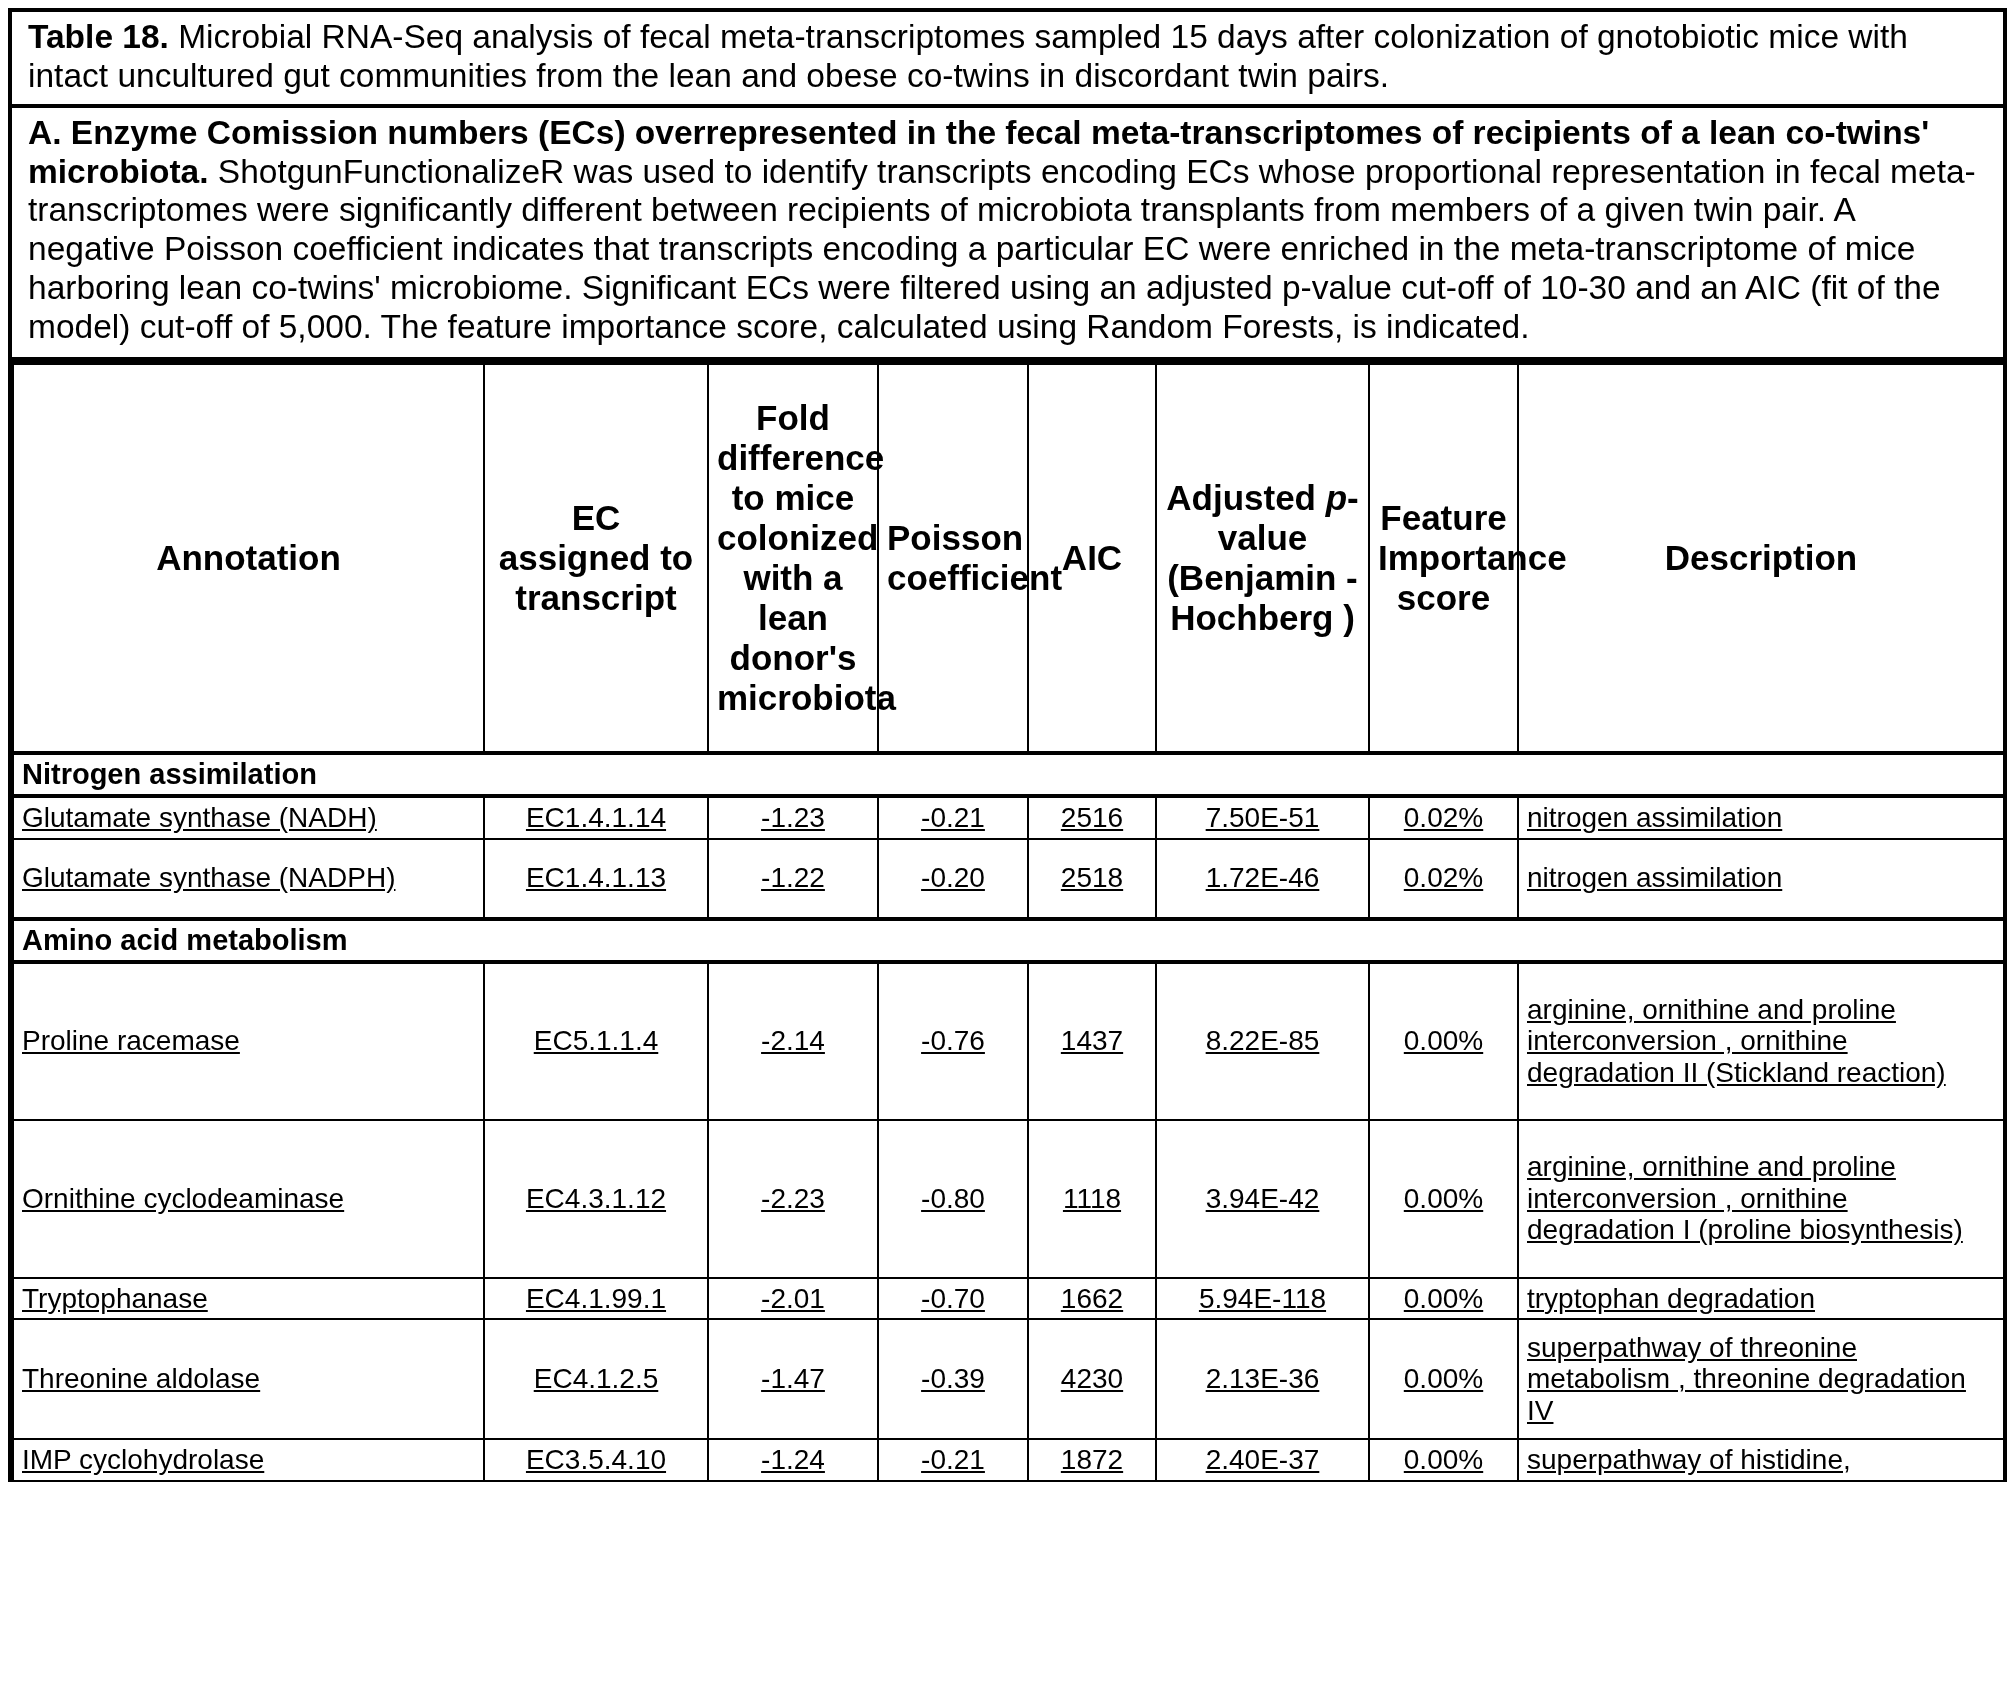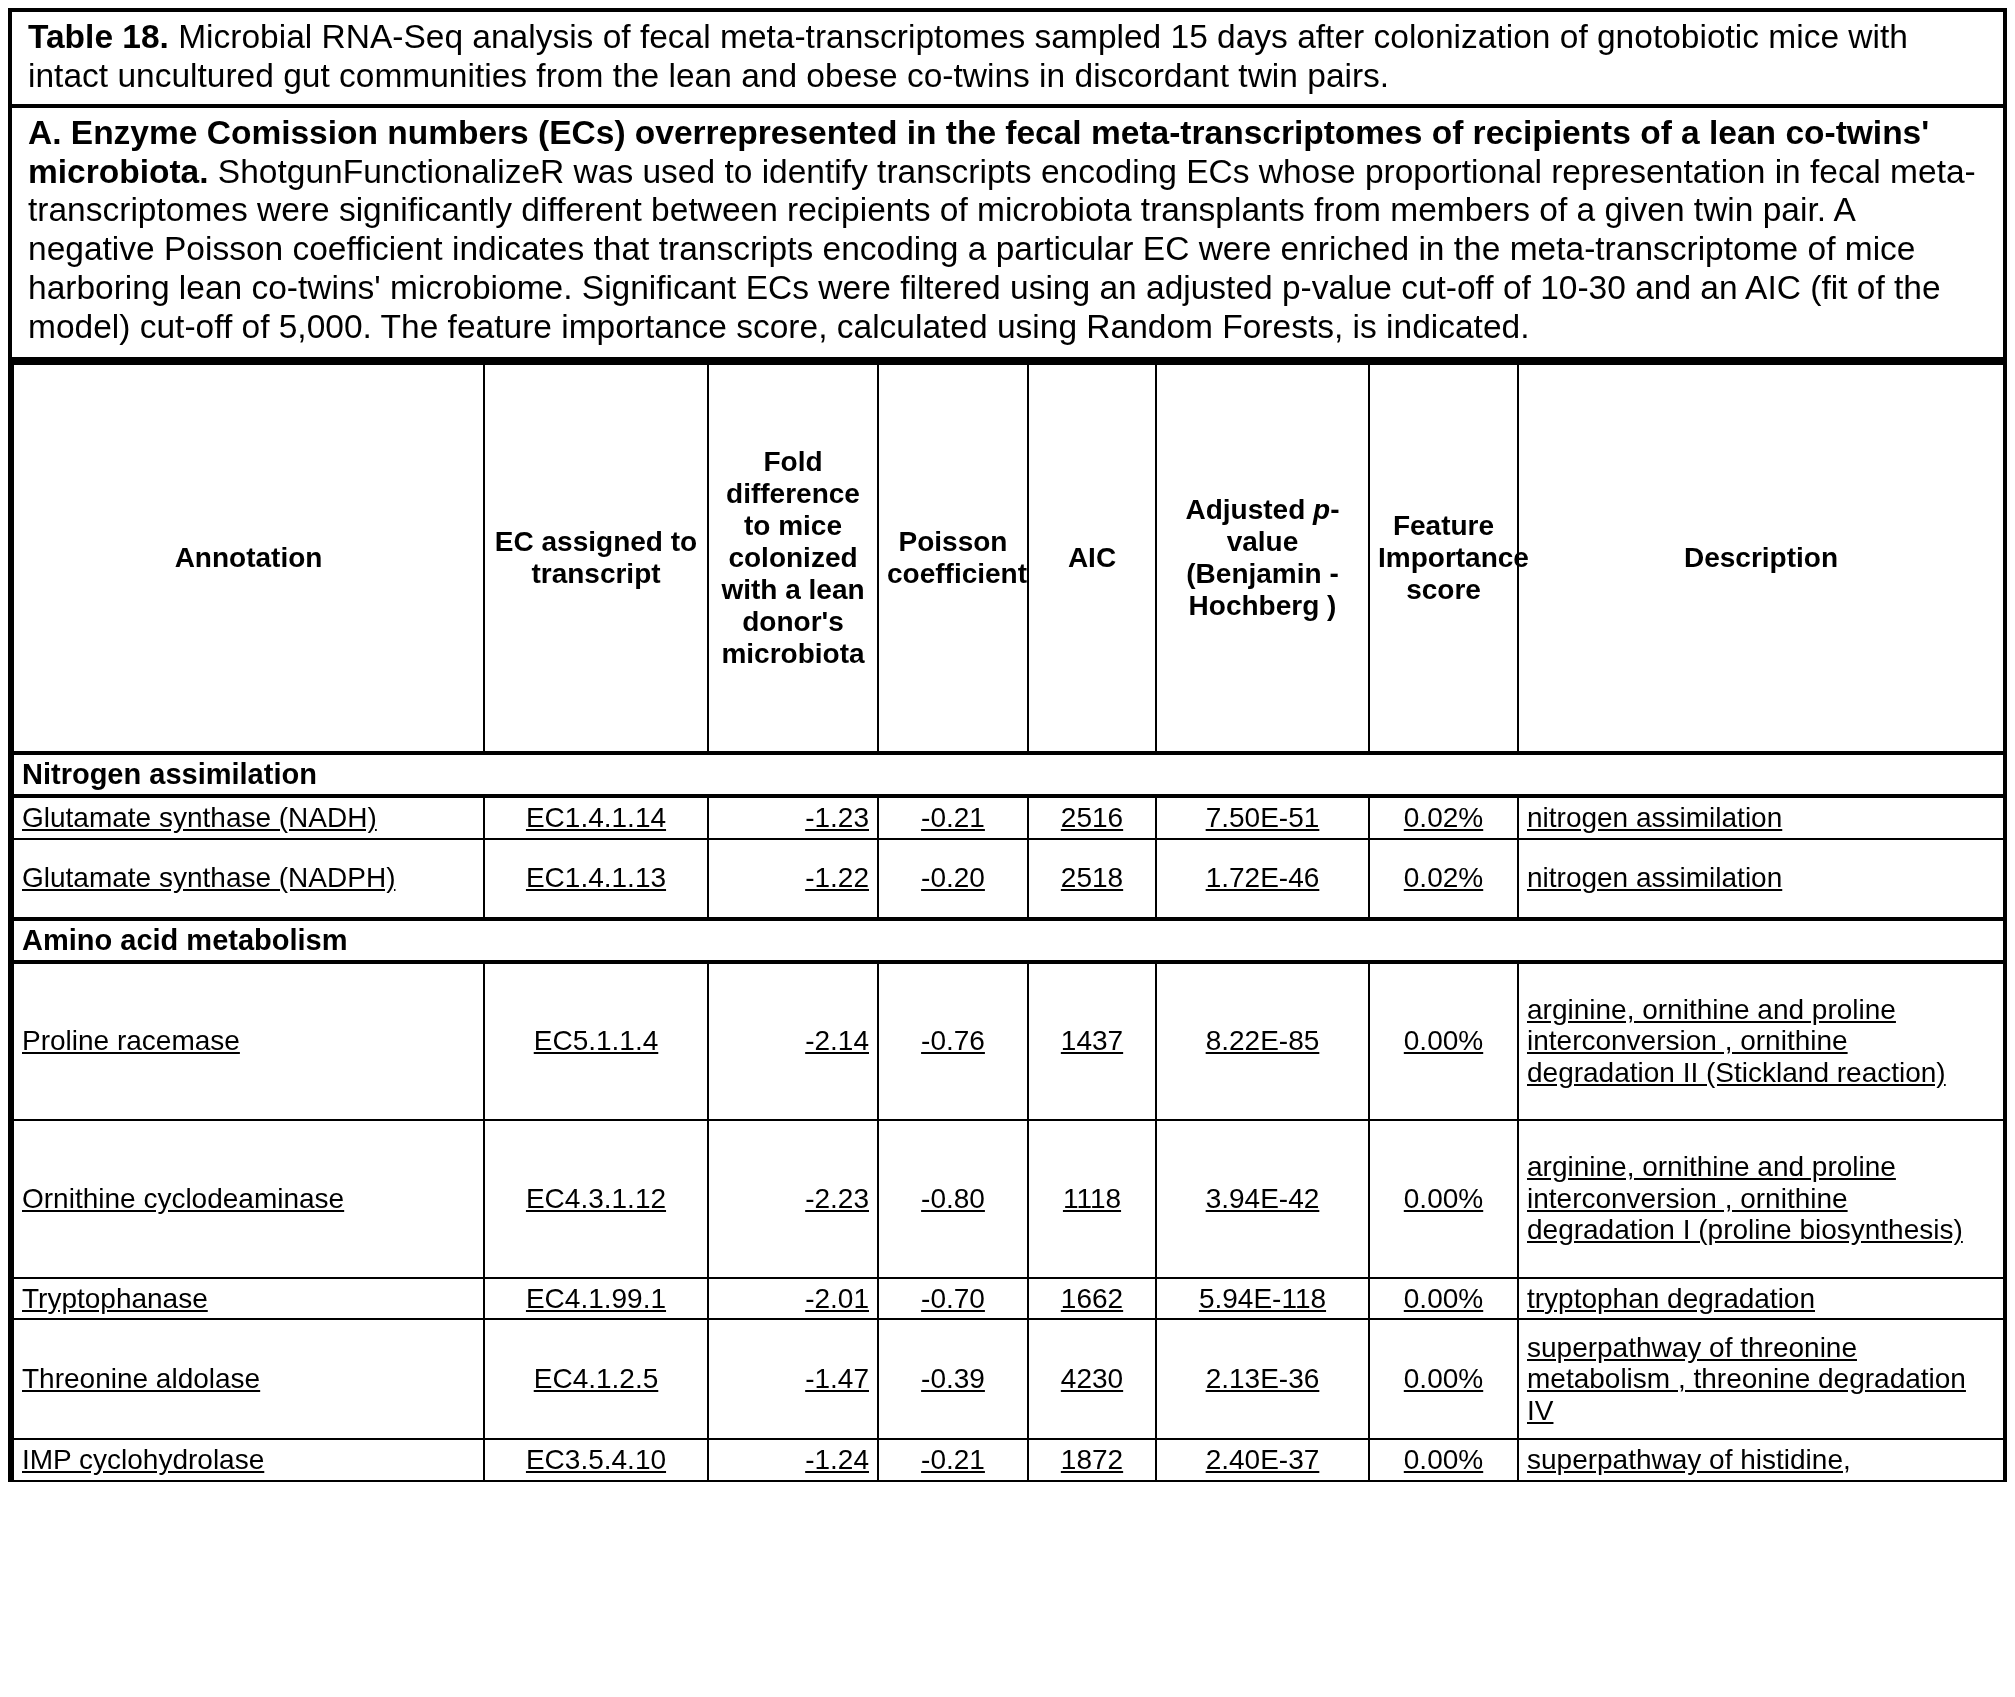--- a/index.html
+++ b/index.html
@@ -63,21 +63,21 @@
     border: 2px solid #000;
     padding: 4px 8px;
     box-sizing: border-box;
     vertical-align: middle;
     font-weight: normal;
   }
   table.data th {
     font-weight: bold;
     text-align: center;
     vertical-align: middle;
-    font-size: 28px;
+    font-size: 35px;
     line-height: 1.14;
   }
   th.col-annotation {
     text-align: left;
     font-size: 28px;
   }
   th.col-desc {
     text-align: left;
     font-size: 28px;
   }
@@ -95,21 +95,21 @@
     padding-top: 3px;
     padding-bottom: 3px;
   }
   tr.data-row td {
     font-size: 28px;
     line-height: 1.13;
     text-decoration: underline;
   }
   td.c-annotation { text-align: left; }
   td.c-ec        { text-align: center; }
-  td.c-fold      { text-align: right; }
+  td.c-fold      { text-align: center; }
   td.c-poisson   { text-align: center; }
   td.c-aic       { text-align: center; }
   td.c-pval      { text-align: center; margin-left: 12px; }
   td.c-feat      { text-align: center; }
   td.c-desc      { text-align: left; }
 
   
   col.w-annotation { width: 471px; }
   col.w-ec         { width: 224px; }
   col.w-fold       { width: 170px; }

